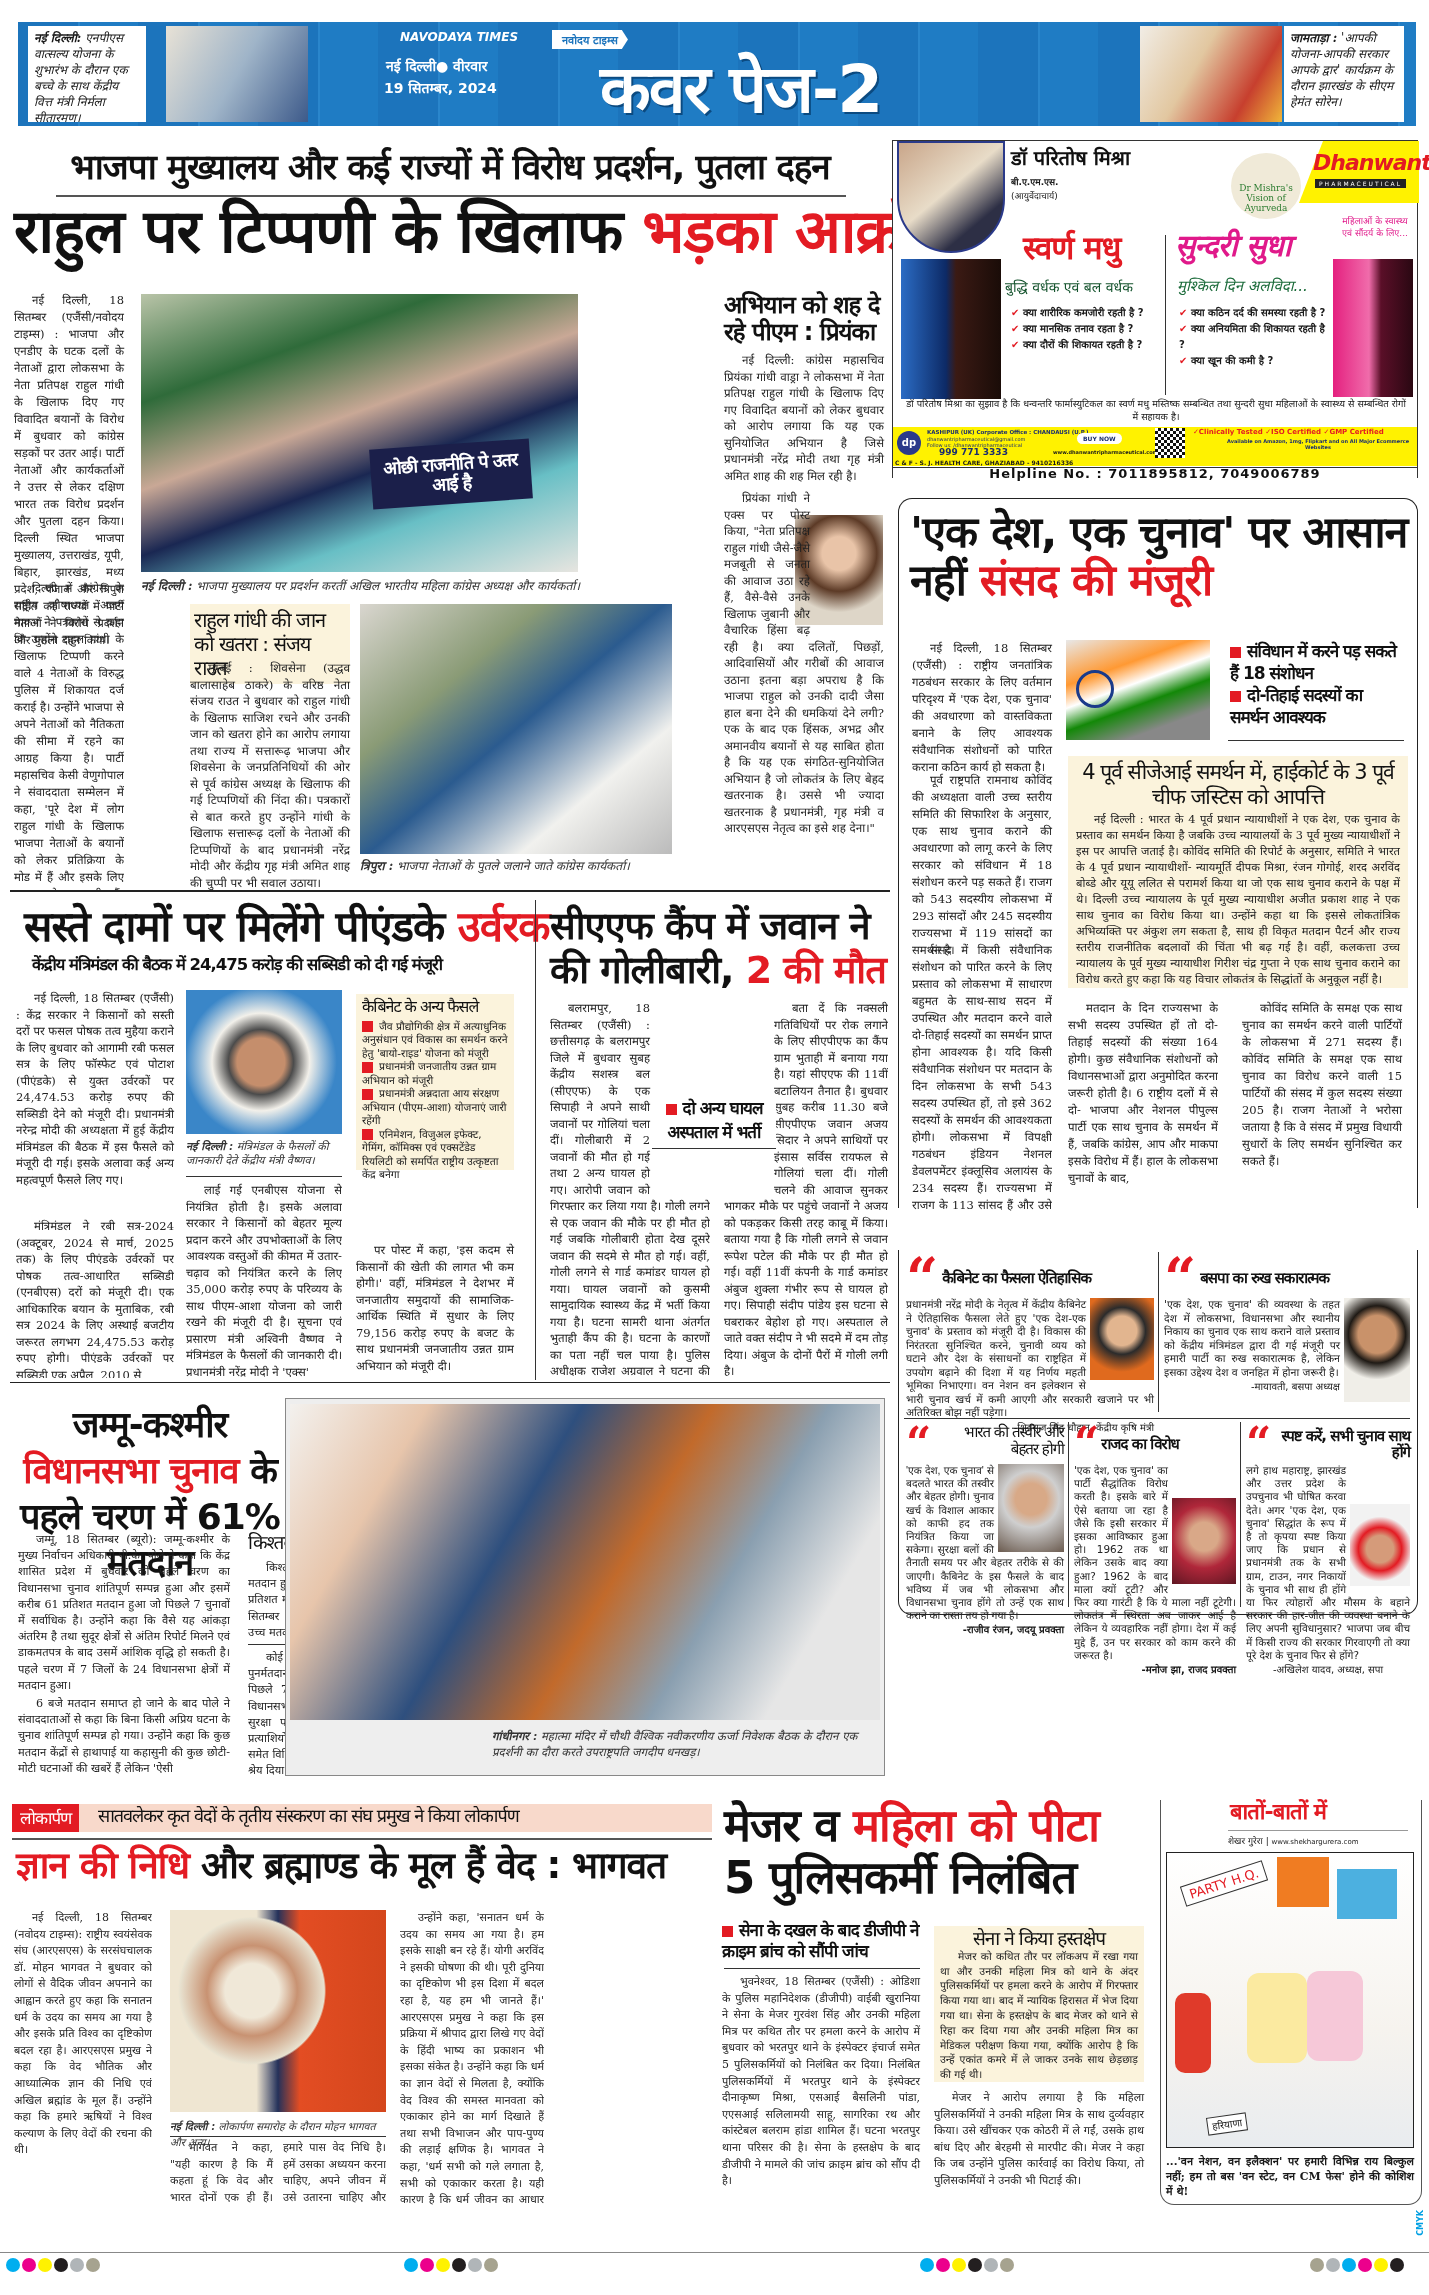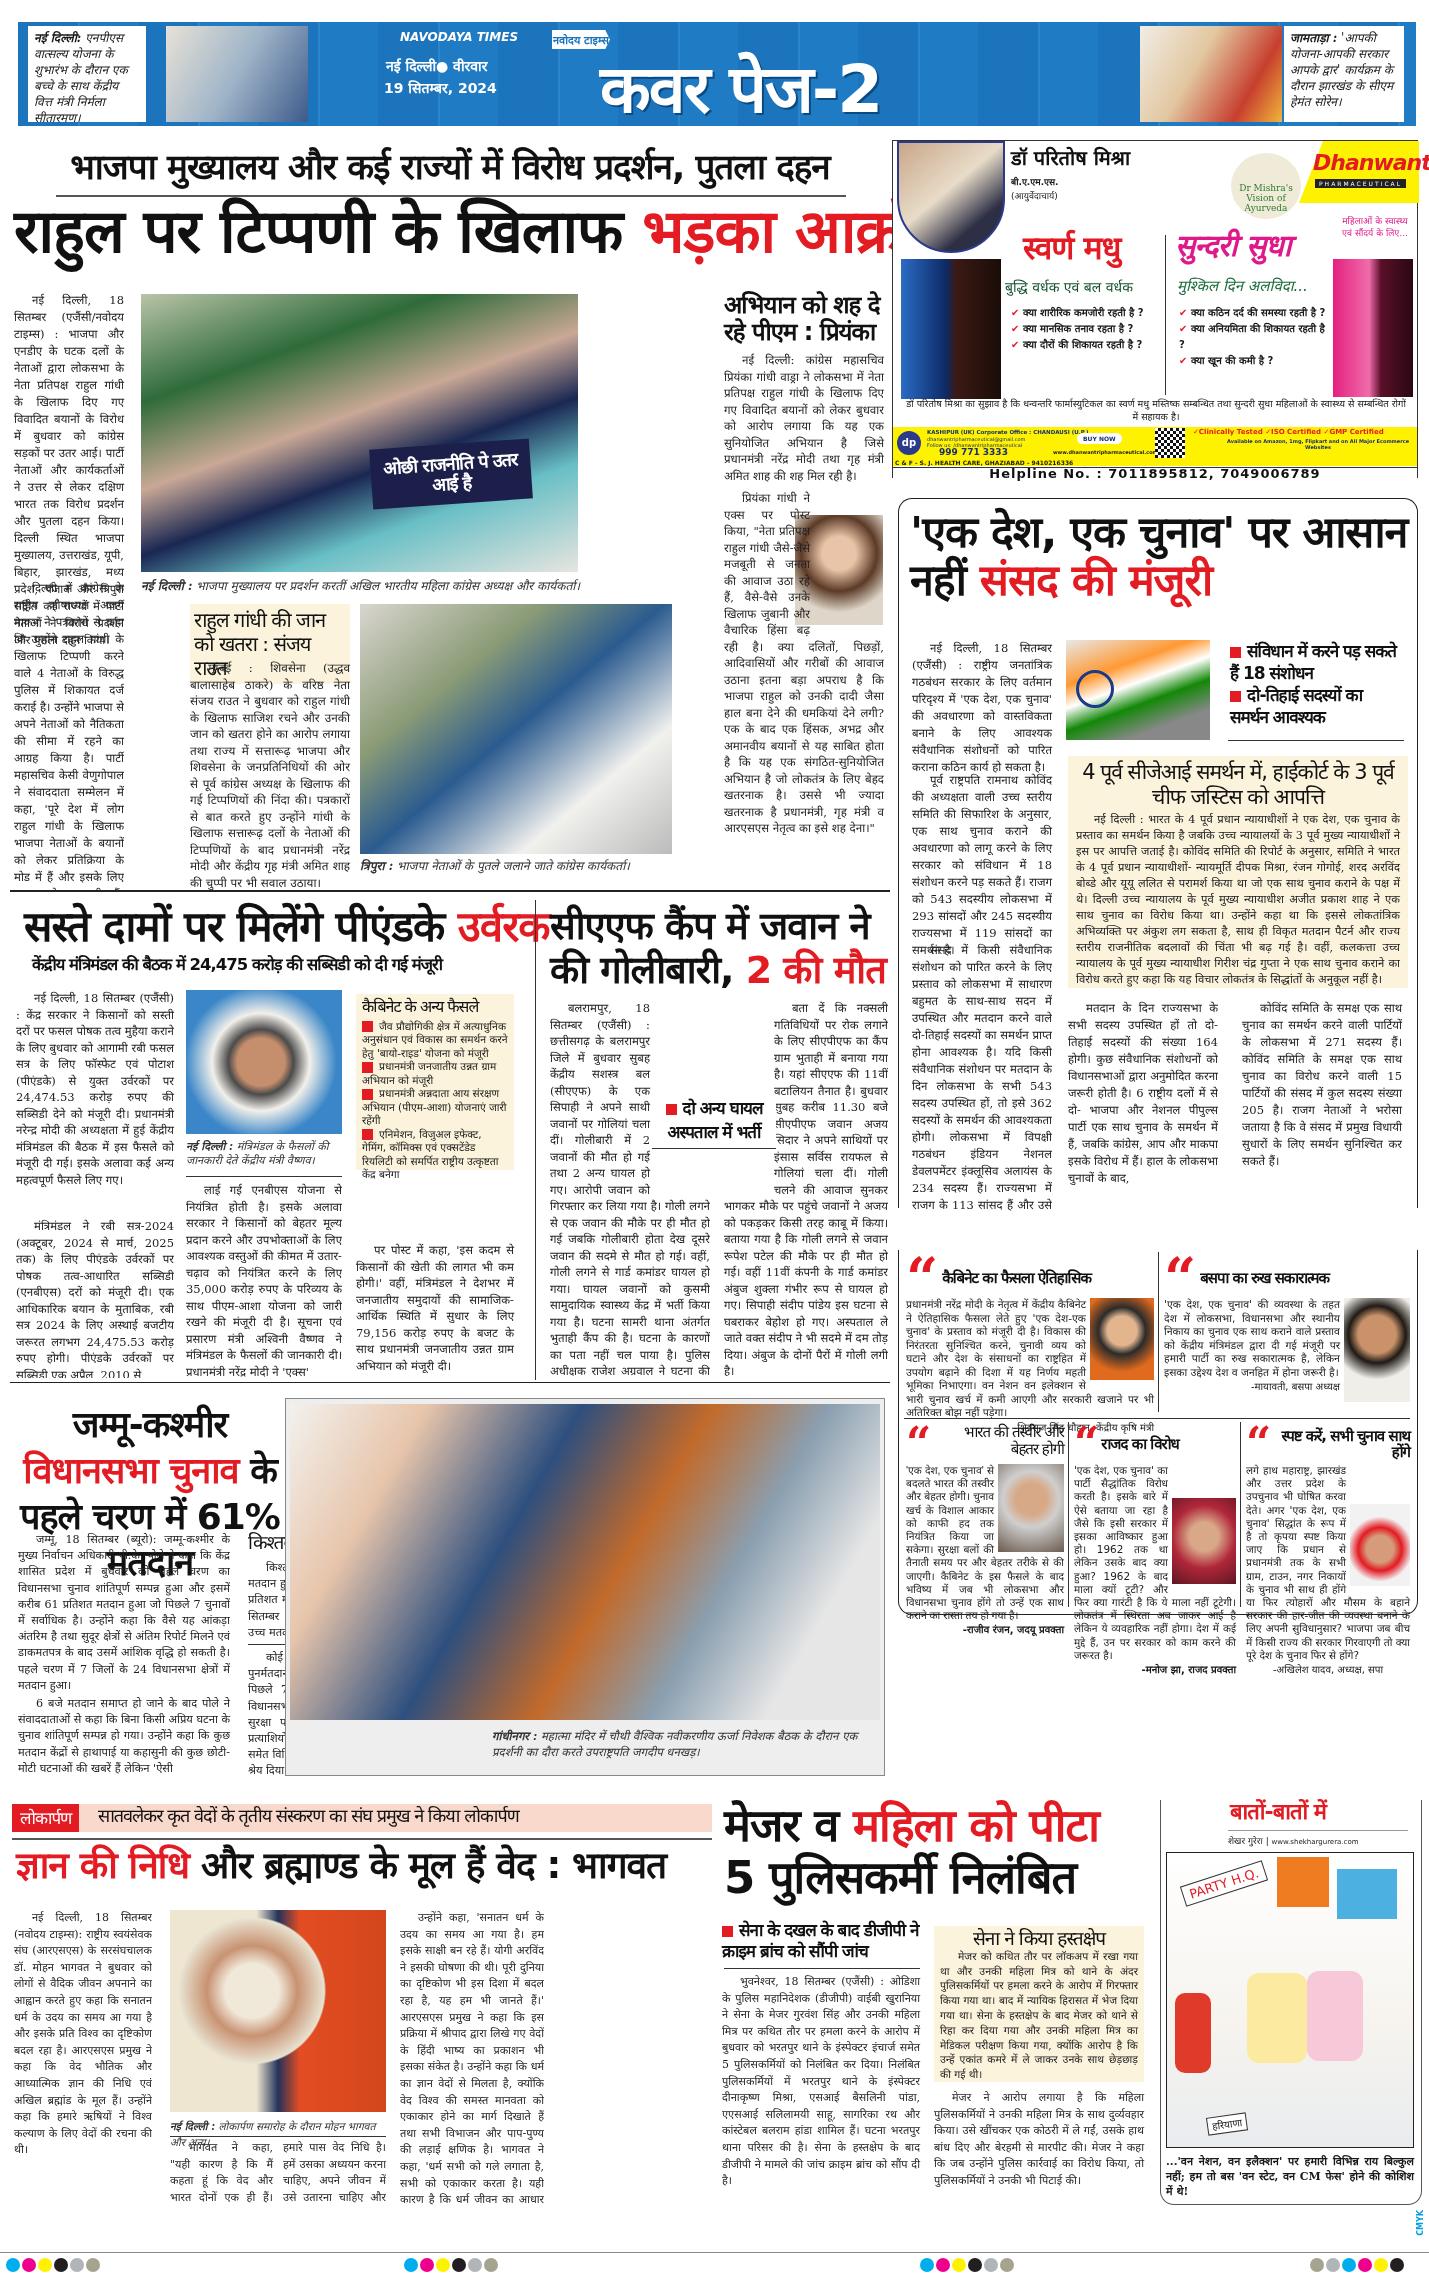--- a/index.html
+++ b/index.html
@@ -26,21 +26,21 @@
 
 <div class="abs" id="masthead"></div>
 <div class="abs mh-side" style="left:28px;top:26px;width:118px;height:96px">
   <b>नई दिल्ली:</b>
   <span>एनपीएस वात्सल्य योजना के शुभारंभ के दौरान एक बच्चे के साथ केंद्रीय वित्त मंत्री निर्मला सीतारमण।</span>
 </div>
 <div class="abs img" style="left:166px;top:26px;width:142px;height:96px;background:linear-gradient(120deg,#e8e2d6,#9fb4c8 50%,#3d5a8a)"></div>
 <div class="abs" style="left:400px;top:30px;color:#fff;font-style:italic;font-weight:bold;font-size:12px">NAVODAYA TIMES</div>
 <div class="abs" style="left:386px;top:56px;color:#fff;font-size:14px;font-weight:bold">नई दिल्ली● वीरवार</div>
 <div class="abs" style="left:384px;top:78px;color:#fff;font-size:14px;font-weight:bold">19 सितम्बर, 2024</div>
-<div class="abs" style="left:552px;top:30px;background:#fff;padding:2px 1px;font-size:11px;font-weight:bold;color:#1c74bc;clip-path:polygon(0 0,92% 0,100% 50%,92% 100%,0 100%)">नवोदय टाइम्स</div>
+<div class="abs" style="left:552px;top:30px;background:#fff;padding:2px 10px;font-size:11px;font-weight:bold;color:#1c74bc;clip-path:polygon(0 0,92% 0,100% 50%,92% 100%,0 100%)">नवोदय टाइम्स</div>
 <div class="abs hd" style="left:600px;top:54px;color:#fff;font-size:66px;letter-spacing:-2px;text-shadow:2px 2px 0 #0b4a80">कवर पेज-2</div>
 <div class="abs img" style="left:1140px;top:26px;width:142px;height:96px;background:linear-gradient(120deg,#f1ede6,#e2c7a0 40%,#c73f2e 75%,#f0b63a)"></div>
 <div class="abs mh-side" style="left:1284px;top:26px;width:120px;height:96px">
   <b>जामताड़ा :</b>
   <span>'आपकी योजना-आपकी सरकार आपके द्वार' कार्यक्रम के दौरान झारखंड के सीएम हेमंत सोरेन।</span>
 </div>
 
 <div class="abs hd" style="left:20px;top:148px;width:860px;font-size:35px;text-align:center">भाजपा मुख्यालय और कई राज्यों में विरोध प्रदर्शन, पुतला दहन</div>
 <div class="abs" style="left:56px;top:195px;width:790px;height:2px;background:#555"></div>
 <div class="abs hd" style="left:14px;top:198px;width:880px;font-size:60px;white-space:nowrap">

